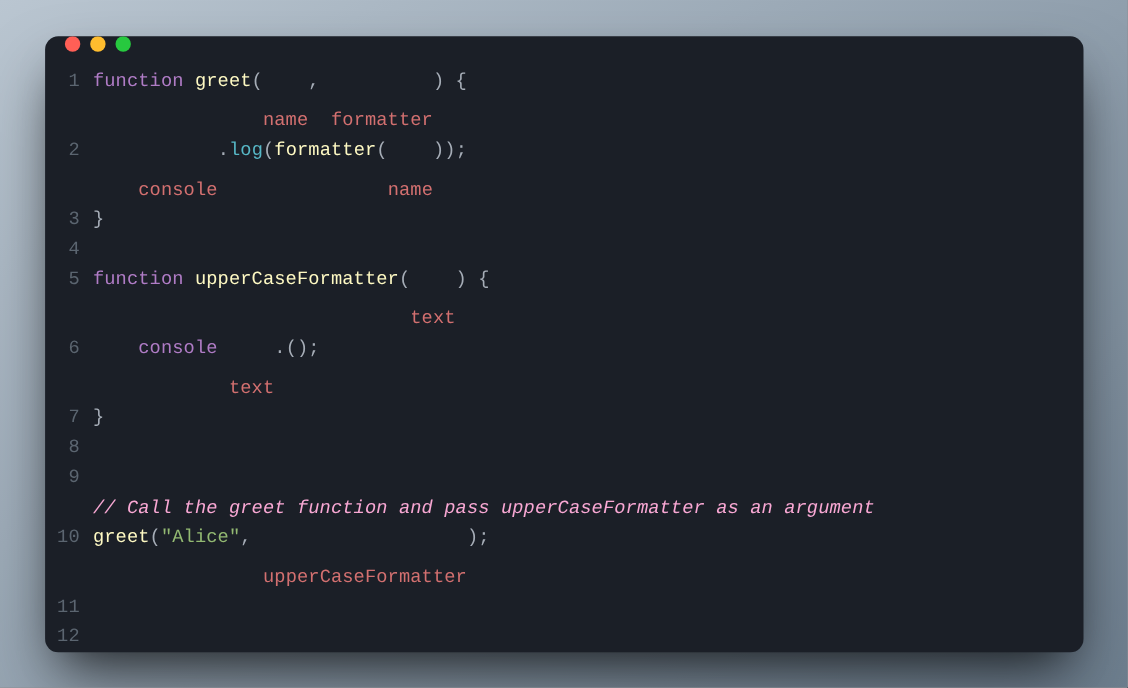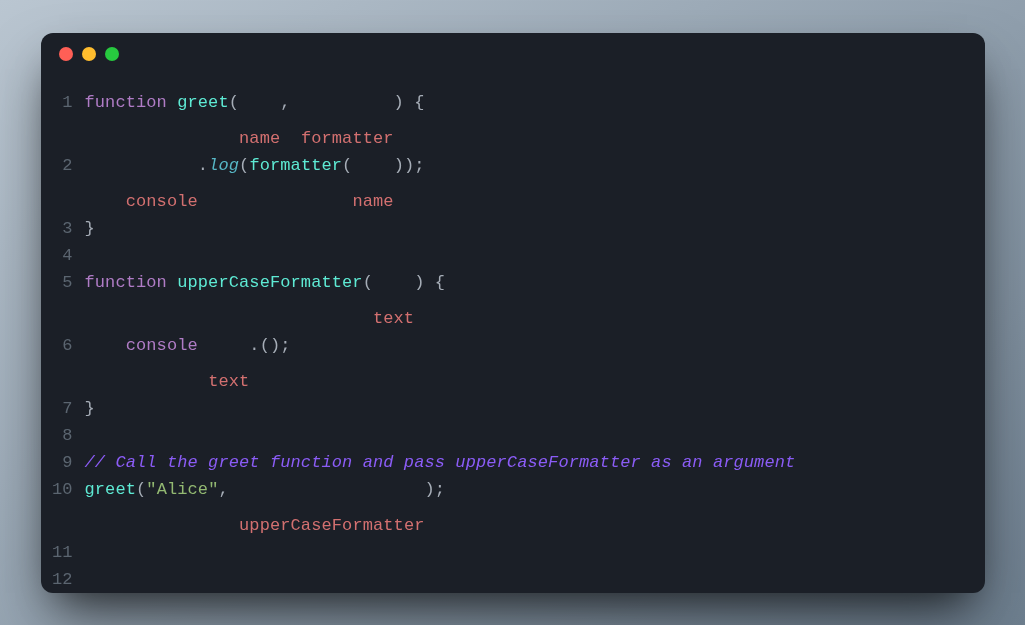--- a/index.html
+++ b/index.html
@@ -44,26 +44,26 @@
   .gutter {
     width: 34px;
     text-align: right;
     color: #5b6570;
     padding-right: 12px;
     user-select: none;
     flex-shrink: 0;
   }
   .code { color: #c8cdd4; display: flex; white-space: pre; }
   .tok-keyword   { color: #b07cc6; }
-  .tok-func      { color: #5eead4; }
+  .tok-func      { color: #fef9c3; }
   .tok-ident     { color: #d37070; margin-top: 36px; }
   .tok-punct     { color: #a6adb7; }
-  .tok-member    { color: #57b7c6; font-style: italic; }
+  .tok-member    { color: #57b7c6; }
   .tok-string    { color: #93b972; }
-  .tok-comment   { color: #8b5cf6; font-style: italic; }
+  .tok-comment   { color: #f9a8d4; font-style: italic; margin-top: 28px; }
   .tok-default   { color: #c8cdd4; }
 </style>
 </head>
 <body>
 
 <div class="window">
   <div class="titlebar">
     <div class="dot red"></div>
     <div class="dot yellow"></div>
     <div class="dot green"></div>

